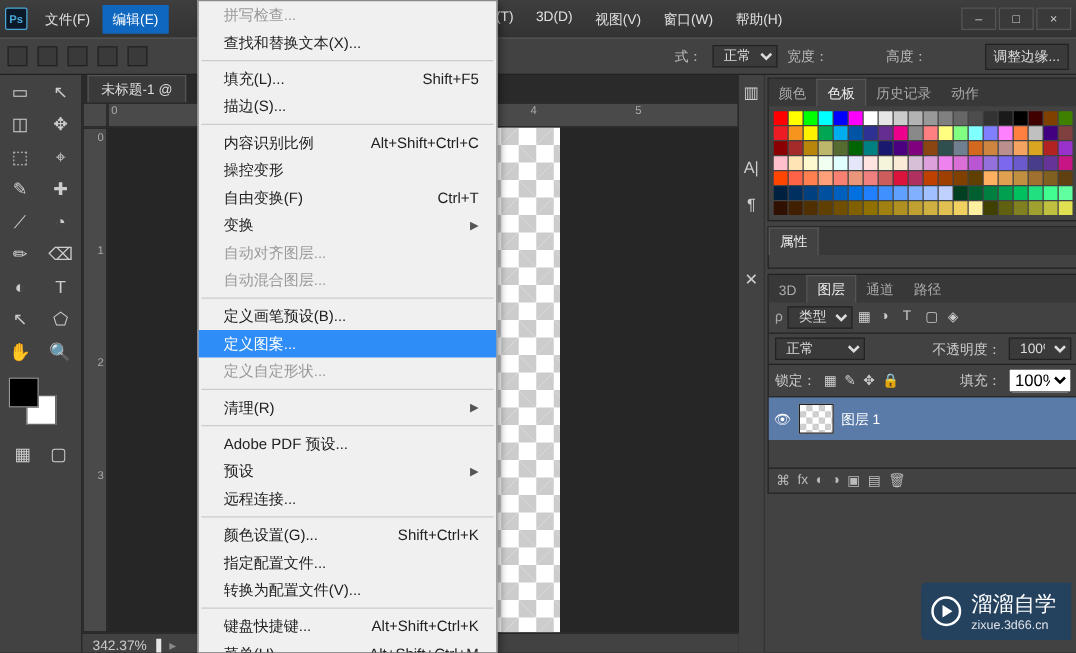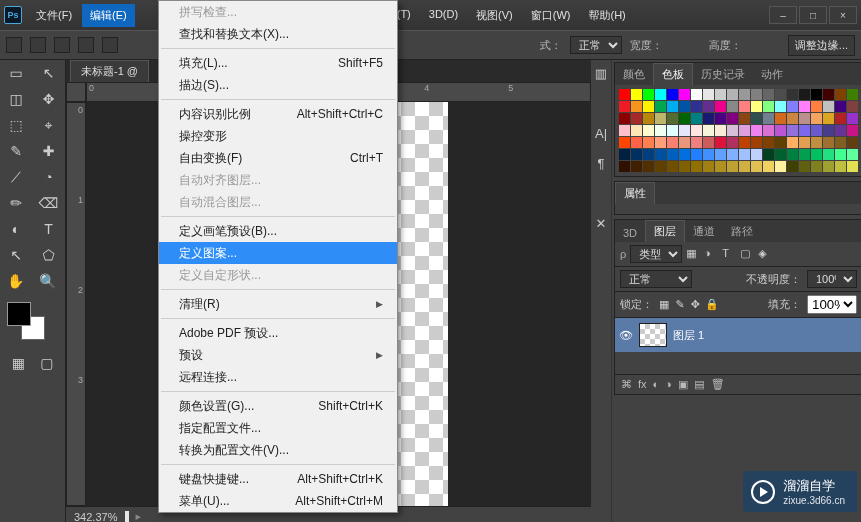--- a/index.html
+++ b/index.html
@@ -71,21 +71,21 @@
 .layer-bottom { display:flex; gap:6px; padding:3px 6px; color:#bbb; border-top:1px solid #222;}
 .dropdown { position:absolute; left:158px; top:0px; width:240px; background:#f0f0f0; border:1px solid #888; box-shadow:3px 3px 6px rgba(0,0,0,.4); color:#222; font-size:12px; z-index:50; }
 .dd-item { display:flex; justify-content:space-between; padding:3px 14px 3px 20px; line-height:16px; }
 .dd-item.hi { background:#2e8df7; color:#fff; }
 .dd-item.disabled { color:#999; }
 .dd-sep { height:1px; background:#ccc; margin:3px 2px; }
 .dd-sub::after { content:"▶"; font-size:9px; color:#555; }
 .watermark { position:absolute; right:4px; bottom:10px; background:#24415e; color:#fff; font-size:13px; padding:6px 12px 6px 8px; border-radius:4px 0 0 4px; display:flex; align-items:center; gap:8px; z-index:60;}
 .watermark .play { width:24px; height:24px; border:2px solid #fff; border-radius:50%; display:flex; align-items:center; justify-content:center;}
 .watermark .play::before { content:""; border-left:8px solid #fff; border-top:5px solid transparent; border-bottom:5px solid transparent; margin-left:2px;}
-.watermark .cn { font-size:13px; }
+.watermark .cn { font-size:17px; }
 .watermark .url { font-size:10px; opacity:.85; display:block;}
 .lil-icon { width:14px; height:14px; display:inline-block; }
 </style>
 </head>
 <body>
 
 <div class="titlebar">
   <div class="ps-icon">Ps</div>
   <div class="menubar">
     <div class="menu-item">文件(F)</div>
@@ -420,20 +420,23 @@
       <span>内容识别比例</span>
       <span>Alt+Shift+Ctrl+C</span>
     </div>
     <div class="dd-item">
       <span>操控变形</span>
     </div>
     <div class="dd-item">
       <span>自由变换(F)</span>
       <span>Ctrl+T</span>
     </div>
+    <div class="dd-item dd-sub">
+      <span>变换</span>
+    </div>
     <div class="dd-item disabled">
       <span>自动对齐图层...</span>
     </div>
     <div class="dd-item disabled">
       <span>自动混合图层...</span>
     </div>
     <div class="dd-sep"></div>
     <div class="dd-item">
       <span>定义画笔预设(B)...</span>
     </div>

